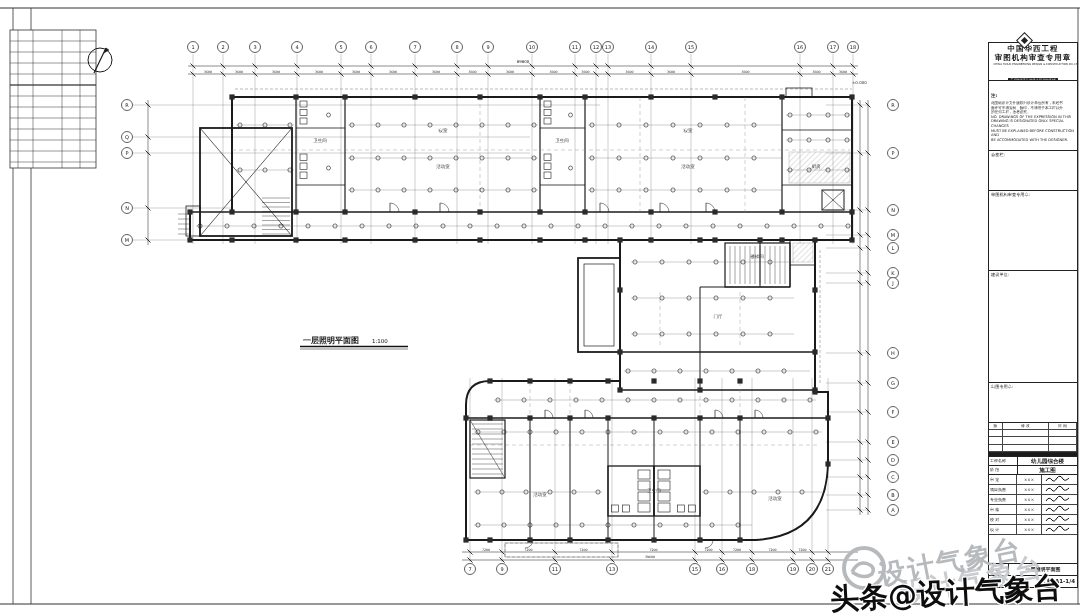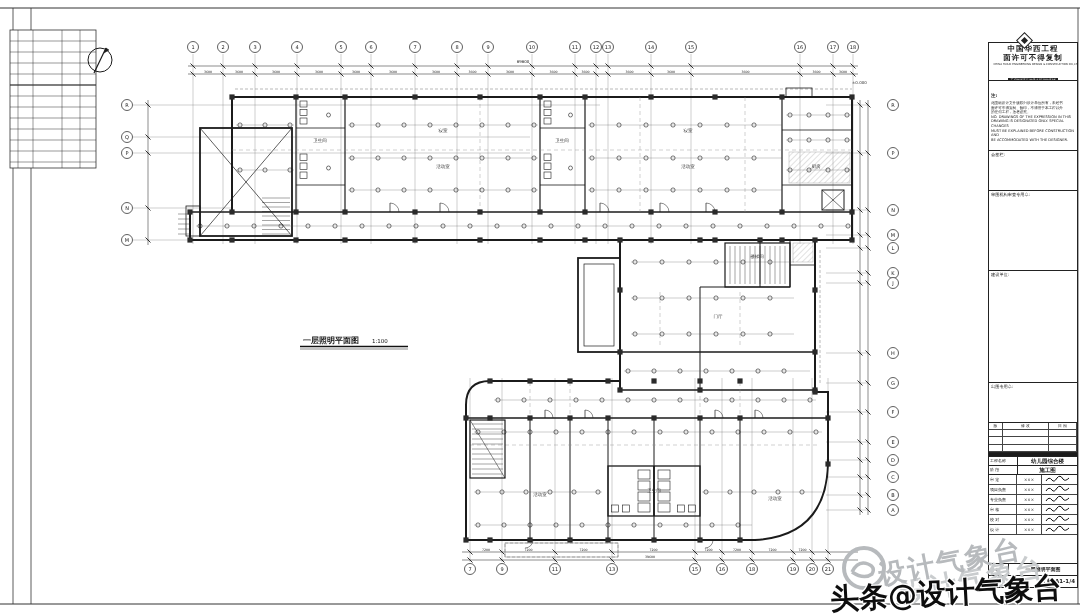--- a/index.html
+++ b/index.html
@@ -782,21 +782,21 @@
       <text x="852" y="84" font-size="4" fill="#333">±0.000</text>
       <line x1="300" y1="346.5" x2="408" y2="346.5" stroke="#111" stroke-width="1.6"></line>
       <line x1="300" y1="349" x2="408" y2="349" stroke="#111" stroke-width="0.5"></line>
     </g>
   </svg>
 
   
   <div class="tblock">
     <div class="sec logo">
       <div class="l1">中国华西工程</div>
-      <div class="l2">面许可不得复制</div>
+      <div class="l2">审图机构审查专用章</div>
       <div class="l3">CHINA HUAXI ENGINEERING DESIGN &amp; CONSTRUCTION CO.,LTD.</div>
       <div class="l4">工程设计证书 甲级 A151004586</div>
     </div>
     <div class="sec notice">
       <span class="nt">注:</span>
       <div id="noticeLines">
           <div class="nl">此图纸设计文件版权归设计单位所有，未经书</div>
           <div class="nl">面许可不得复制、翻印，不得用于本工程以外</div>
           <div class="nl">的任何工程，违者必究。</div>
           <div class="nl">NO. DRAWINGS OF THE EXPRESSION IN THIS</div>

